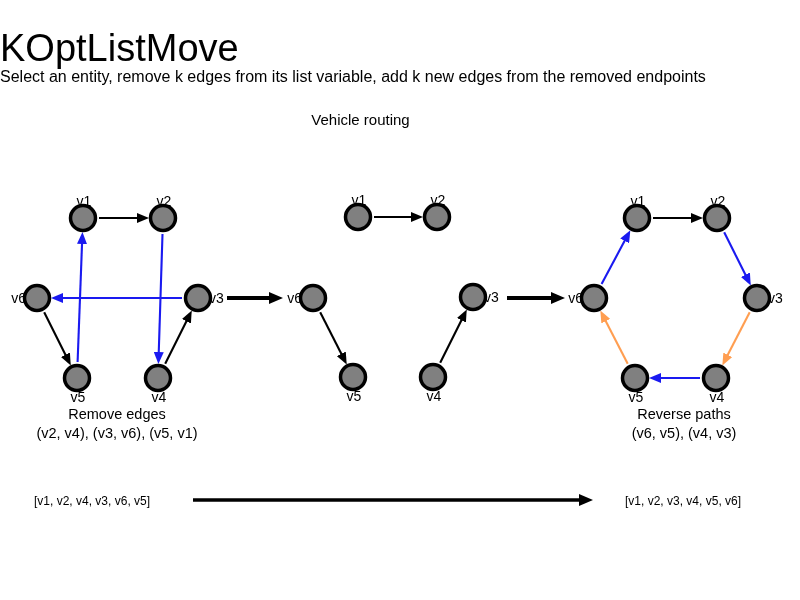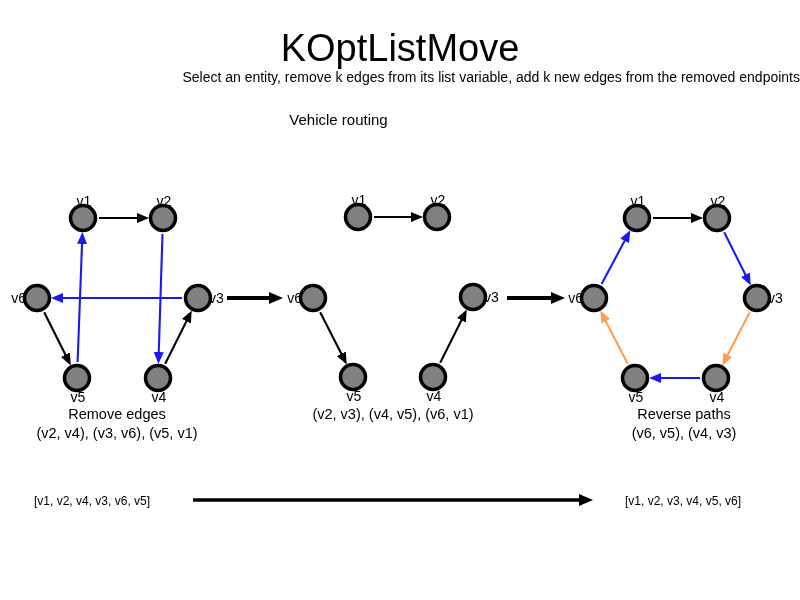--- a/index.html
+++ b/index.html
@@ -1,24 +1,24 @@
 <!DOCTYPE html>
 <html><head>
 <meta charset="utf-8">
 <style>
   html,body{margin:0;padding:0;background:#ffffff;}
   body{width:800px;height:600px;position:relative;overflow:hidden;
        font-family:"Liberation Sans", sans-serif;color:#000;}
   .abs{position:absolute;}
-  #page-title{top:27px;left:0;width:800px;text-align:center;
+  #page-title{top:27px;left:0;width:800px;
               font-size:38px;line-height:42px;font-weight:400;}
-  #page-subtitle{top:68px;left:0;width:800px;text-align:right;
-                 font-size:14px;line-height:18px;}
+  #page-subtitle{top:68px;left:0;width:800px;text-align:left;
+                 font-size:16px;line-height:18px;}
   #scenario-label{top:111px;left:0;width:677px;text-align:center;
-                  font-size:15px;line-height:18px;}
+                  font-size:15px;line-height:18px;padding-left:22px;}
   .caption-block{top:405px;width:280px;text-align:center;
                  font-size:14.5px;line-height:19px;}
   #caption-remove{left:-23px;}
   #caption-add{left:253px;}
   #caption-reverse{left:544px;}
   .list-text{top:492px;font-size:12px;line-height:18px;white-space:pre;}
   #list-before{left:34px;}
   #list-after{left:625px;}
   #diagram-svg{top:0;left:0;}
 </style>
@@ -101,21 +101,20 @@
 <div id="page-subtitle" class="abs">Select an entity, remove k edges from its list variable, add k new edges from the removed endpoints</div>
 
 <div id="scenario-label" class="abs">Vehicle routing</div>
 
 <div id="caption-remove" class="abs caption-block">
   <div>Remove edges</div>
   <div>(v2, v4), (v3, v6), (v5, v1)</div>
 </div>
 
 <div id="caption-add" class="abs caption-block">
-  <div>(v2, v3), (v4, v5), (v6, v1)</div>
 </div>
 
 <div id="caption-reverse" class="abs caption-block">
   <div>Reverse paths</div>
   <div>(v6, v5), (v4, v3)</div>
 </div>
 
 <div id="list-before" class="abs list-text">[v1, v2, v4, v3, v6, v5]</div>
 
 <div id="list-after" class="abs list-text">[v1, v2, v3, v4, v5, v6]</div>

